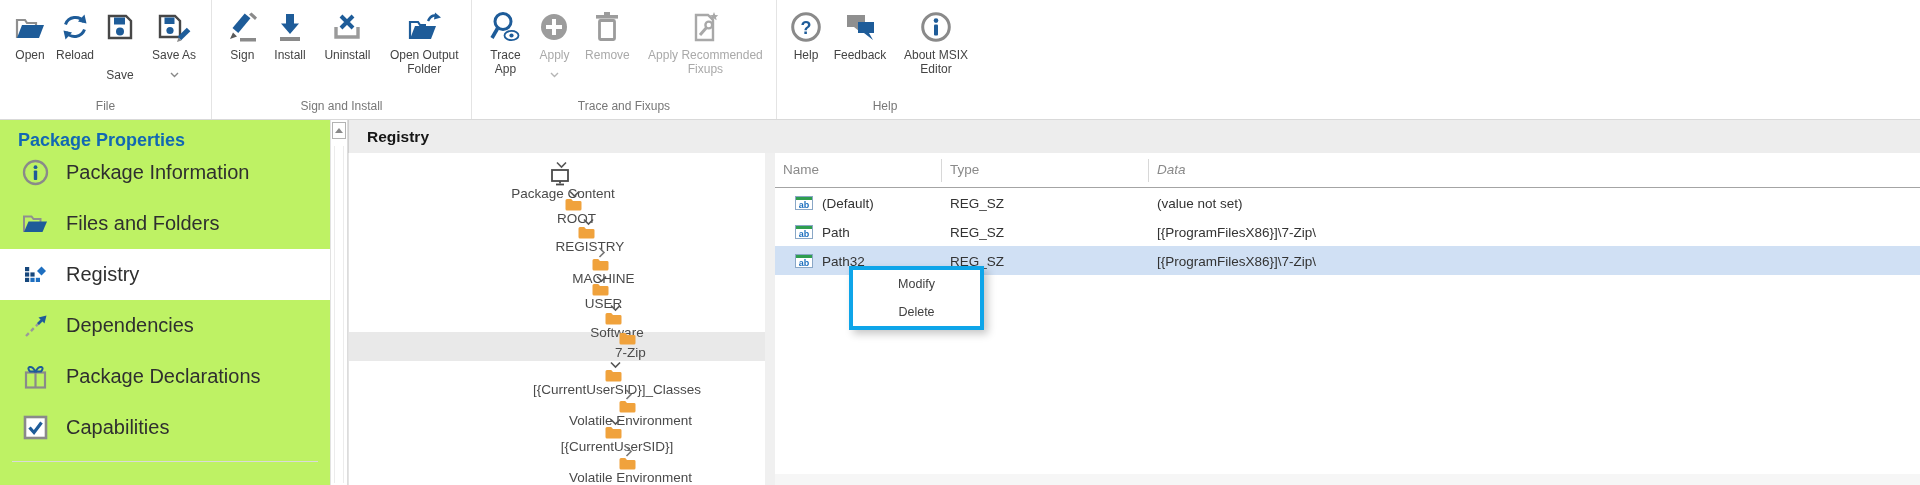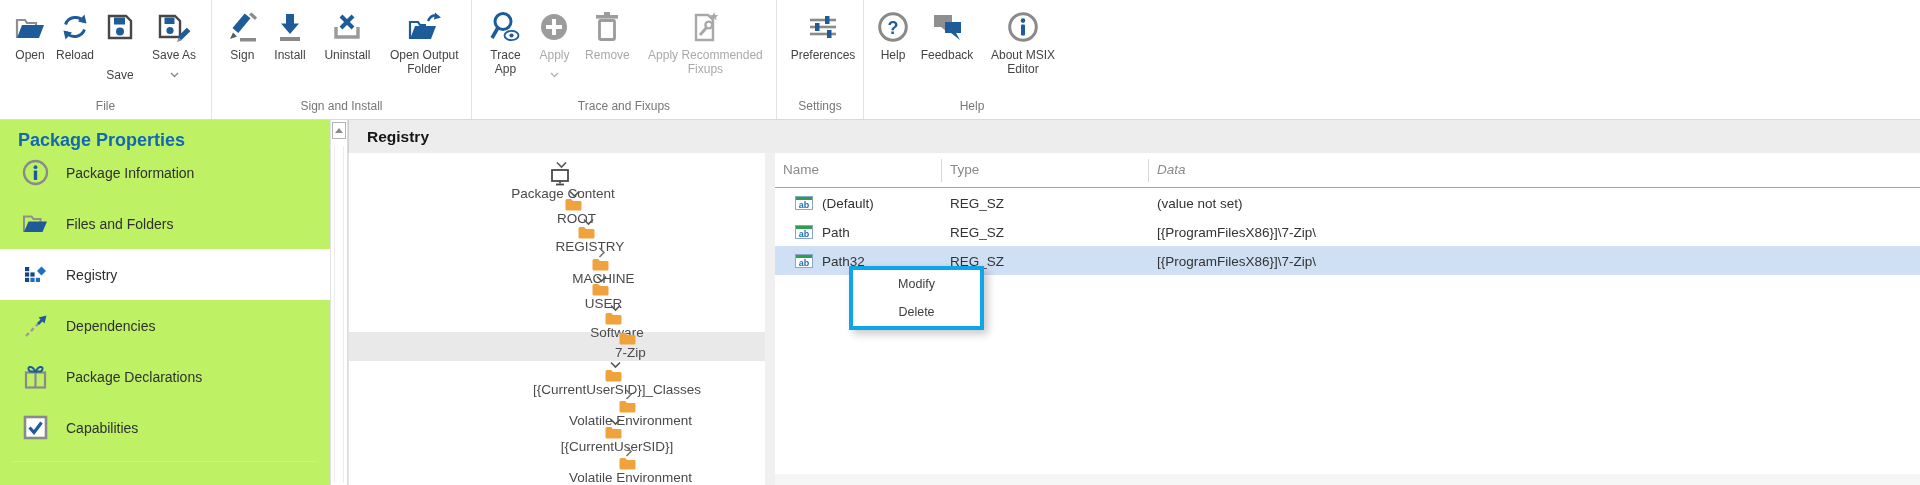--- a/index.html
+++ b/index.html
@@ -22,21 +22,21 @@
   .rbtn { display:flex; flex-direction:column; align-items:center; padding-top:3px; cursor:default; }
   .rbtn .icon { height:38px; display:flex; align-items:center; justify-content:center; }
   .rbtn .lbl { font-size:12px; color:#444; text-align:center; line-height:1.18; margin-top:2px; }
   .rbtn.disabled .lbl { color:#a9a9a9; }
   .rbtn .chev { margin-top:2px; height:6px; }
 
   
   .sidebar { position:absolute; left:0; top:120px; width:330px; height:365px; background:#bef264; }
   .sidebar-title { position:absolute; left:18px; top:10px; font-size:18px; font-weight:bold; color:#1268b3; }
   .side-items { position:absolute; left:0; top:27px; right:0; }
-  .side-item { height:51px; display:flex; align-items:center; padding-left:22px; gap:17px; font-size:14px; color:#2f2f2f; cursor:default; }
+  .side-item { height:51px; display:flex; align-items:center; padding-left:22px; gap:17px; font-size:20px; color:#2f2f2f; cursor:default; }
   .side-item.selected { background:#ffffff; }
   .side-item .sicon { width:27px; display:flex; justify-content:center; }
   .side-divider { position:absolute; top:341px; left:12px; right:12px; border-top:1px solid #dadada; }
 
   
   .vscroll { position:absolute; left:330px; top:120px; width:18px; height:365px; background:#ffffff;
              border-left:1px solid #e2e2e2; border-right:1px solid #dcdcdc; }
   .vscroll-up { position:absolute; left:1px; top:2px; width:14px; height:17px; background:#fff;
                 border:1px solid #b3b3b3; display:flex; align-items:center; justify-content:center; }
   .vscroll-up .tri { width:0; height:0; border-left:4px solid transparent; border-right:4px solid transparent; border-bottom:5px solid #8a8a8a; }
@@ -229,38 +229,20 @@
               <line x1="11" y1="24" x2="18" y2="16" stroke="#a8a8a8" stroke-width="3"></line>
               <circle cx="19.8" cy="14" r="3.4" fill="none" stroke="#a8a8a8" stroke-width="2.4"></circle>
             </svg>
         </span>
         <span class="lbl">Apply Recommended Fixups</span>
       </div>
     </div>
     <div class="rgroup-label">Trace and Fixups</div>
   </div>
 
-  <div class="rgroup" style="width:87px;">
-    <div class="rgroup-buttons">
-      <div class="rbtn" style="width:76px;">
-        <span class="icon">
-          <svg width="32" height="30" viewBox="0 0 32 30">
-              <line x1="3" y1="8" x2="29" y2="8" stroke="#8a8a8a" stroke-width="2.6"></line>
-              <line x1="3" y1="15" x2="29" y2="15" stroke="#8a8a8a" stroke-width="2.6"></line>
-              <line x1="3" y1="22" x2="29" y2="22" stroke="#8a8a8a" stroke-width="2.6"></line>
-              <rect x="18" y="4" width="4.5" height="8" fill="#1e5c99"></rect>
-              <rect x="8" y="11" width="4.5" height="8" fill="#1e5c99"></rect>
-              <rect x="20" y="18" width="4.5" height="8" fill="#1e5c99"></rect>
-            </svg>
-        </span>
-        <span class="lbl">Preferences</span>
-      </div>
-    </div>
-    <div class="rgroup-label">Settings</div>
-  </div>
 
   <div class="rgroup" style="width:216px; border-right:none;">
     <div class="rgroup-buttons">
       <div class="rbtn" style="width:42px;">
         <span class="icon">
           <svg width="32" height="32" viewBox="0 0 32 32">
               <circle cx="16" cy="16" r="13.3" fill="none" stroke="#8a8a8a" stroke-width="3"></circle>
               <text x="16" y="22.5" text-anchor="middle" font-size="18" font-weight="bold" fill="#1e5c99" font-family="Liberation Sans, sans-serif">?</text>
             </svg>
         </span>

